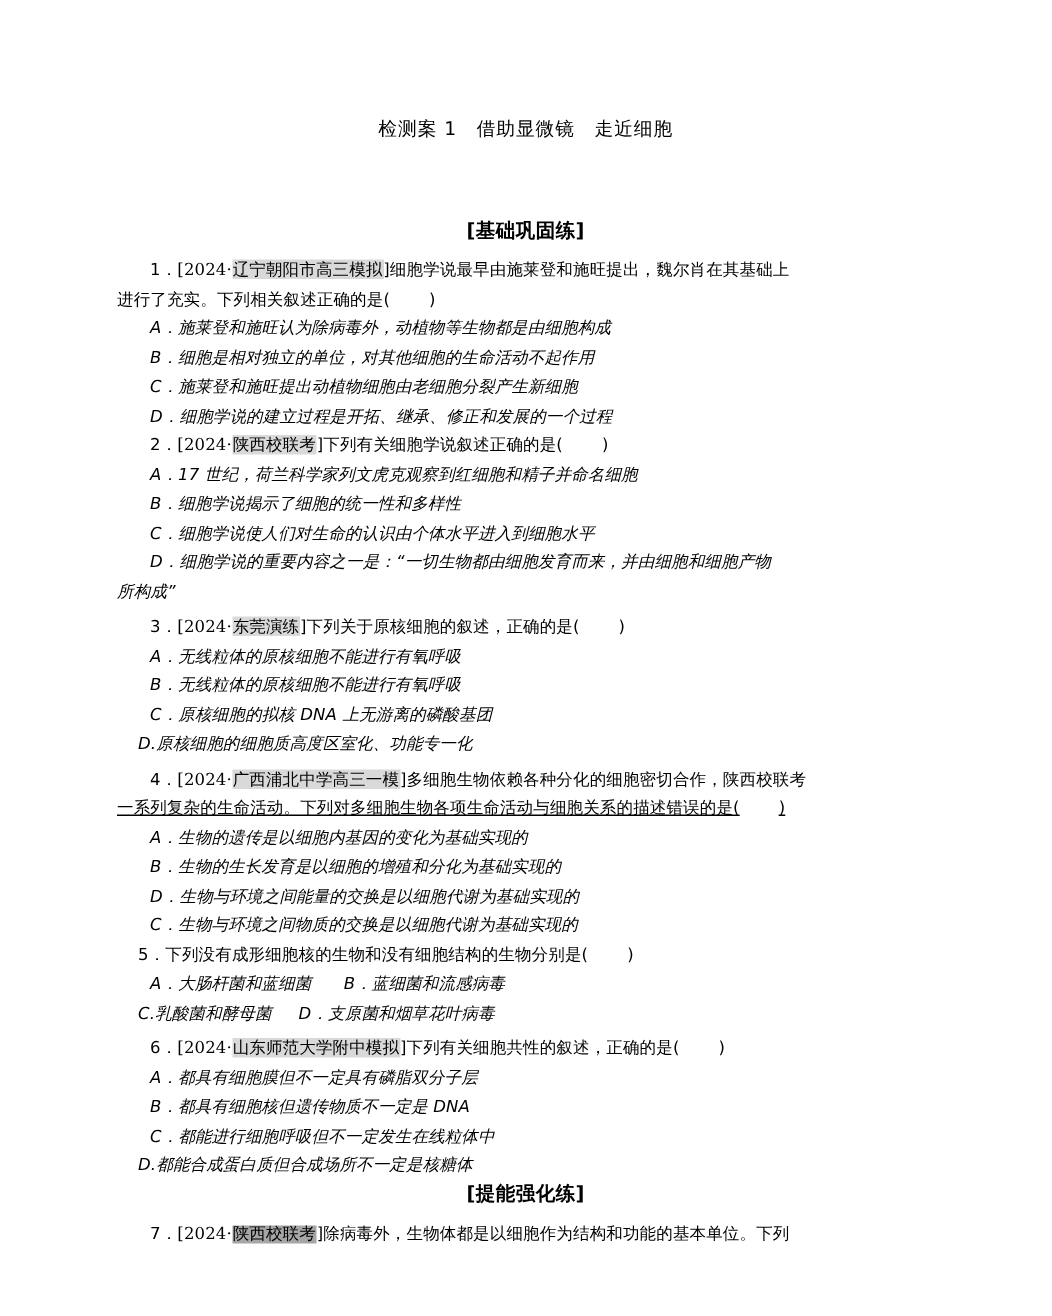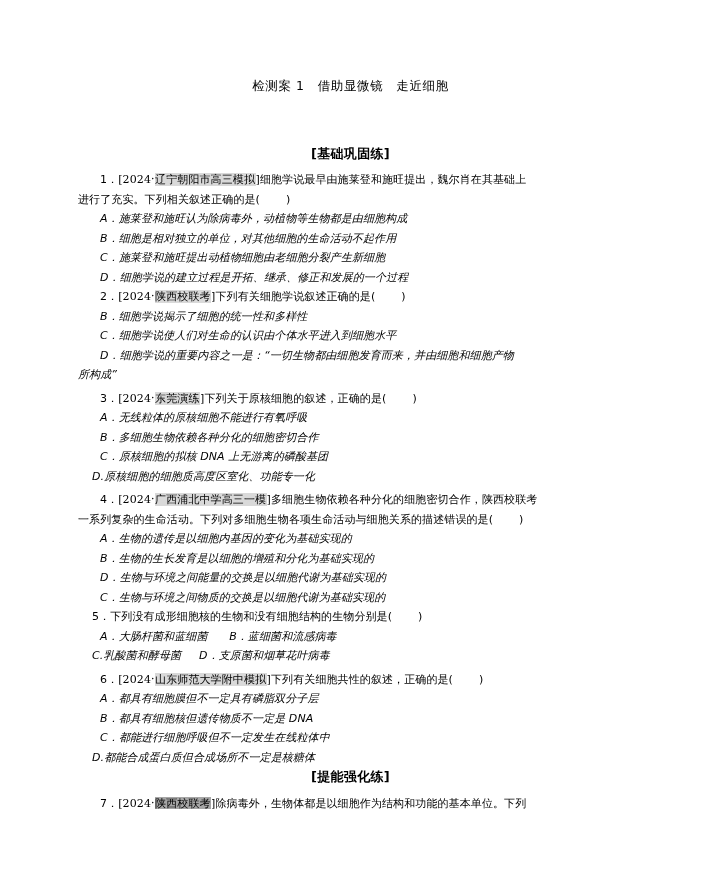--- a/index.html
+++ b/index.html
@@ -119,42 +119,43 @@
         <p class="opt">A．施莱登和施旺认为除病毒外，动植物等生物都是由细胞构成</p>
         <p class="opt">B．细胞是相对独立的单位，对其他细胞的生命活动不起作用</p>
         <p class="opt">C．施莱登和施旺提出动植物细胞由老细胞分裂产生新细胞</p>
         <p class="opt">D．细胞学说的建立过程是开拓、继承、修正和发展的一个过程</p>
       </div>
     </div>
 
     <div>
       <p class="q-stem"><span>2．</span><span class="lat">[2024·</span><span class="src">陕西校联考</span><span>]</span><span>下列有关细胞学说叙述正确的是(</span><span class="blank"></span><span>)</span></p>
       <div class="opts">
+        <p class="opt">A．17 世纪，荷兰科学家列文虎克观察到红细胞和精子并命名细胞</p>
         <p class="opt">B．细胞学说揭示了细胞的统一性和多样性</p>
         <p class="opt">C．细胞学说使人们对生命的认识由个体水平进入到细胞水平</p>
         <p class="opt">D．细胞学说的重要内容之一是：“一切生物都由细胞发育而来，并由细胞和细胞产物</p>
         <p class="opt wrap-cont">所构成”</p>
       </div>
     </div>
 
     <div class="gap-sm"></div>
     <div>
       <p class="q-stem"><span>3．</span><span class="lat">[2024·</span><span class="src">东莞演练</span><span>]</span><span>下列关于原核细胞的叙述，正确的是(</span><span class="blank"></span><span>)</span></p>
       <div class="opts">
         <p class="opt">A．无线粒体的原核细胞不能进行有氧呼吸</p>
-        <p class="opt">B．多细胞生物依赖各种分化的细胞密切合作</p>
+        <p class="opt">B．无线粒体的原核细胞不能进行有氧呼吸</p>
         <p class="opt">C．原核细胞的拟核 DNA 上无游离的磷酸基团</p>
         <p class="opt tight">D.原核细胞的细胞质高度区室化、功能专一化</p>
       </div>
     </div>
 
     <div class="gap-sm"></div>
     <div>
       <p class="q-stem"><span>4．</span><span class="lat">[2024·</span><span class="src">广西浦北中学高三一模</span><span>]</span><span>多细胞生物依赖各种分化的细胞密切合作，陕西校联考</span></p>
-      <p class="q-stem wrap-cont" style="text-indent:0;padding-left:0;"><span>一系列复杂的生命活动。下列对多细胞生物各项生命活动与细胞关系的描述错误的是(</span><span class="blank"></span><span>)</span></p>
+      <p class="q-stem wrap-cont" style="text-indent:0;padding-left:0;text-decoration:underline;"><span>一系列复杂的生命活动。下列对多细胞生物各项生命活动与细胞关系的描述错误的是(</span><span class="blank"></span><span>)</span></p>
       <div class="opts">
         <p class="opt">A．生物的遗传是以细胞内基因的变化为基础实现的</p>
         <p class="opt">B．生物的生长发育是以细胞的增殖和分化为基础实现的</p>
         <p class="opt">D．生物与环境之间能量的交换是以细胞代谢为基础实现的</p>
         <p class="opt">C．生物与环境之间物质的交换是以细胞代谢为基础实现的</p>
       </div>
     </div>
 
     <div>
       <p class="q-stem no-indent"><span>5．</span><span>下列没有成形细胞核的生物和没有细胞结构的生物分别是(</span><span class="blank"></span><span>)</span></p>

